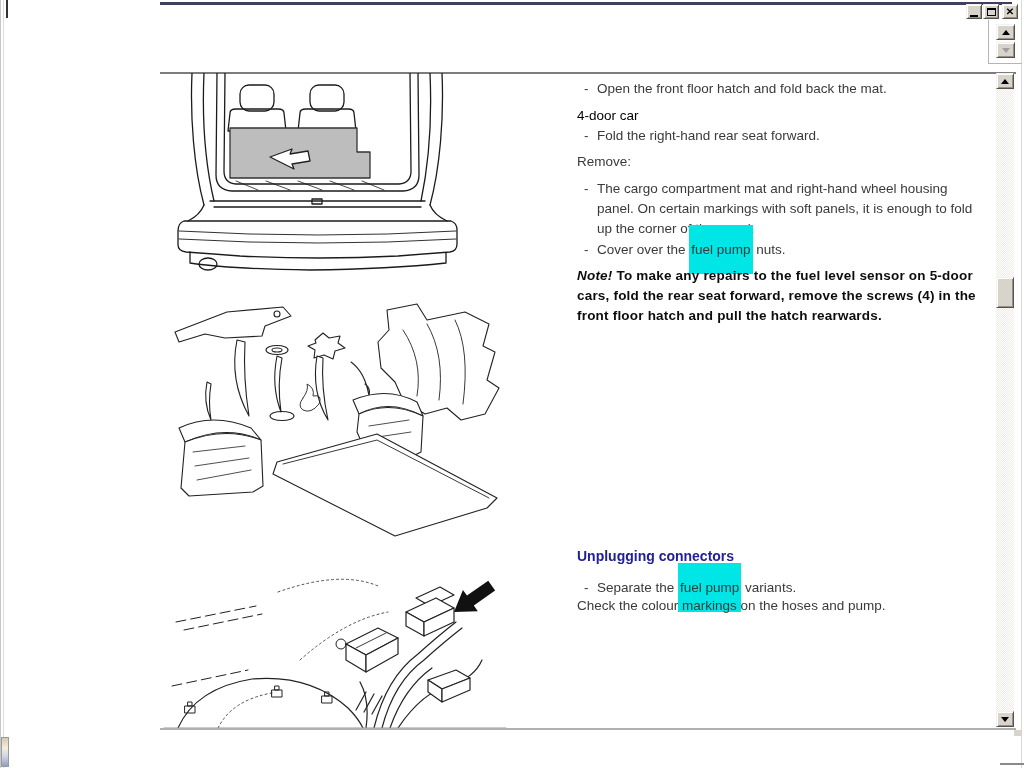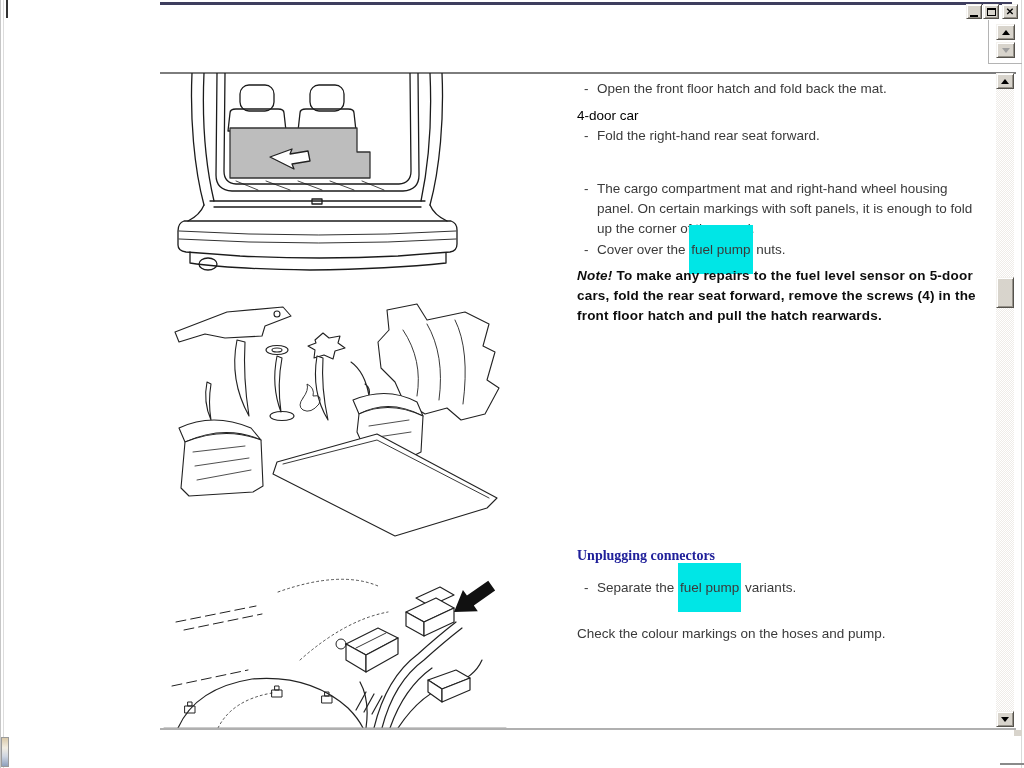--- a/index.html
+++ b/index.html
@@ -60,21 +60,21 @@
 
   
   .text-col { left:577px; top:0; width:410px; height:768px; position:absolute;
               color:#3a3a3a; font-size:13.5px; line-height:20px; }
   .blk { position:absolute; left:0; width:408px; }
   .li  { display:flex; }
   .li .dash { width:13px; padding-left:7px; flex:0 0 20px; }
   .li .t { width:388px; }
   .hl { background:#00e6e6; padding:17px 2px; }
   .sub { color:#000000; }
-  .hdr { color:#20209a; font-weight:bold; font-size:14px;font-family:Liberation Serif, serif; }
+  .hdr { color:#20209a; font-weight:bold; font-size:14px; }
   .note { font-weight:bold; color:#0d0d0d; letter-spacing:0.2px; }
   .note .nlabel { font-style:italic; }
 
   
   .illus { position:absolute; }
   svg { display:block; }
 </style>
 </head>
 <body>
 
@@ -219,20 +219,21 @@
       <span class="t">Open the front floor hatch and fold back the mat.</span>
     </div>
 
     <div class="blk sub" style="top:106px">4-door car</div>
 
     <div class="blk li" style="top:126px">
       <span class="dash">-</span>
       <span class="t">Fold the right-hand rear seat forward.</span>
     </div>
 
+    <div class="blk" style="top:152px">Remove:</div>
 
     <div class="blk li" style="top:179px">
       <span class="dash">-</span>
       <span class="t">The cargo compartment mat and right-hand wheel housing panel. On certain markings with soft panels, it is enough to fold up the corner of the panel.</span>
     </div>
 
     <div class="blk li" style="top:240px">
       <span class="dash">-</span>
       <span class="t"><span>Cover over the </span><span class="hl">fuel pump</span><span> nuts.</span></span>
     </div>
@@ -241,17 +242,17 @@
       <span class="nlabel">Note!</span><span> To make any repairs to the fuel level sensor on 5-door cars, fold the rear seat forward, remove the screws (4) in the front floor hatch and pull the hatch rearwards.</span>
     </div>
 
     <div class="blk hdr" style="top:546px">Unplugging connectors</div>
 
     <div class="blk li" style="top:578px">
       <span class="dash">-</span>
       <span class="t"><span>Separate the </span><span class="hl">fuel pump</span><span> variants.</span></span>
     </div>
 
-    <div class="blk" style="top:624px">Check the colour markings on the hoses and pump.</div>
+    <div class="blk" style="top:596px">Check the colour markings on the hoses and pump.</div>
 
 
   </div>
 </div>
 
 </body></html>

